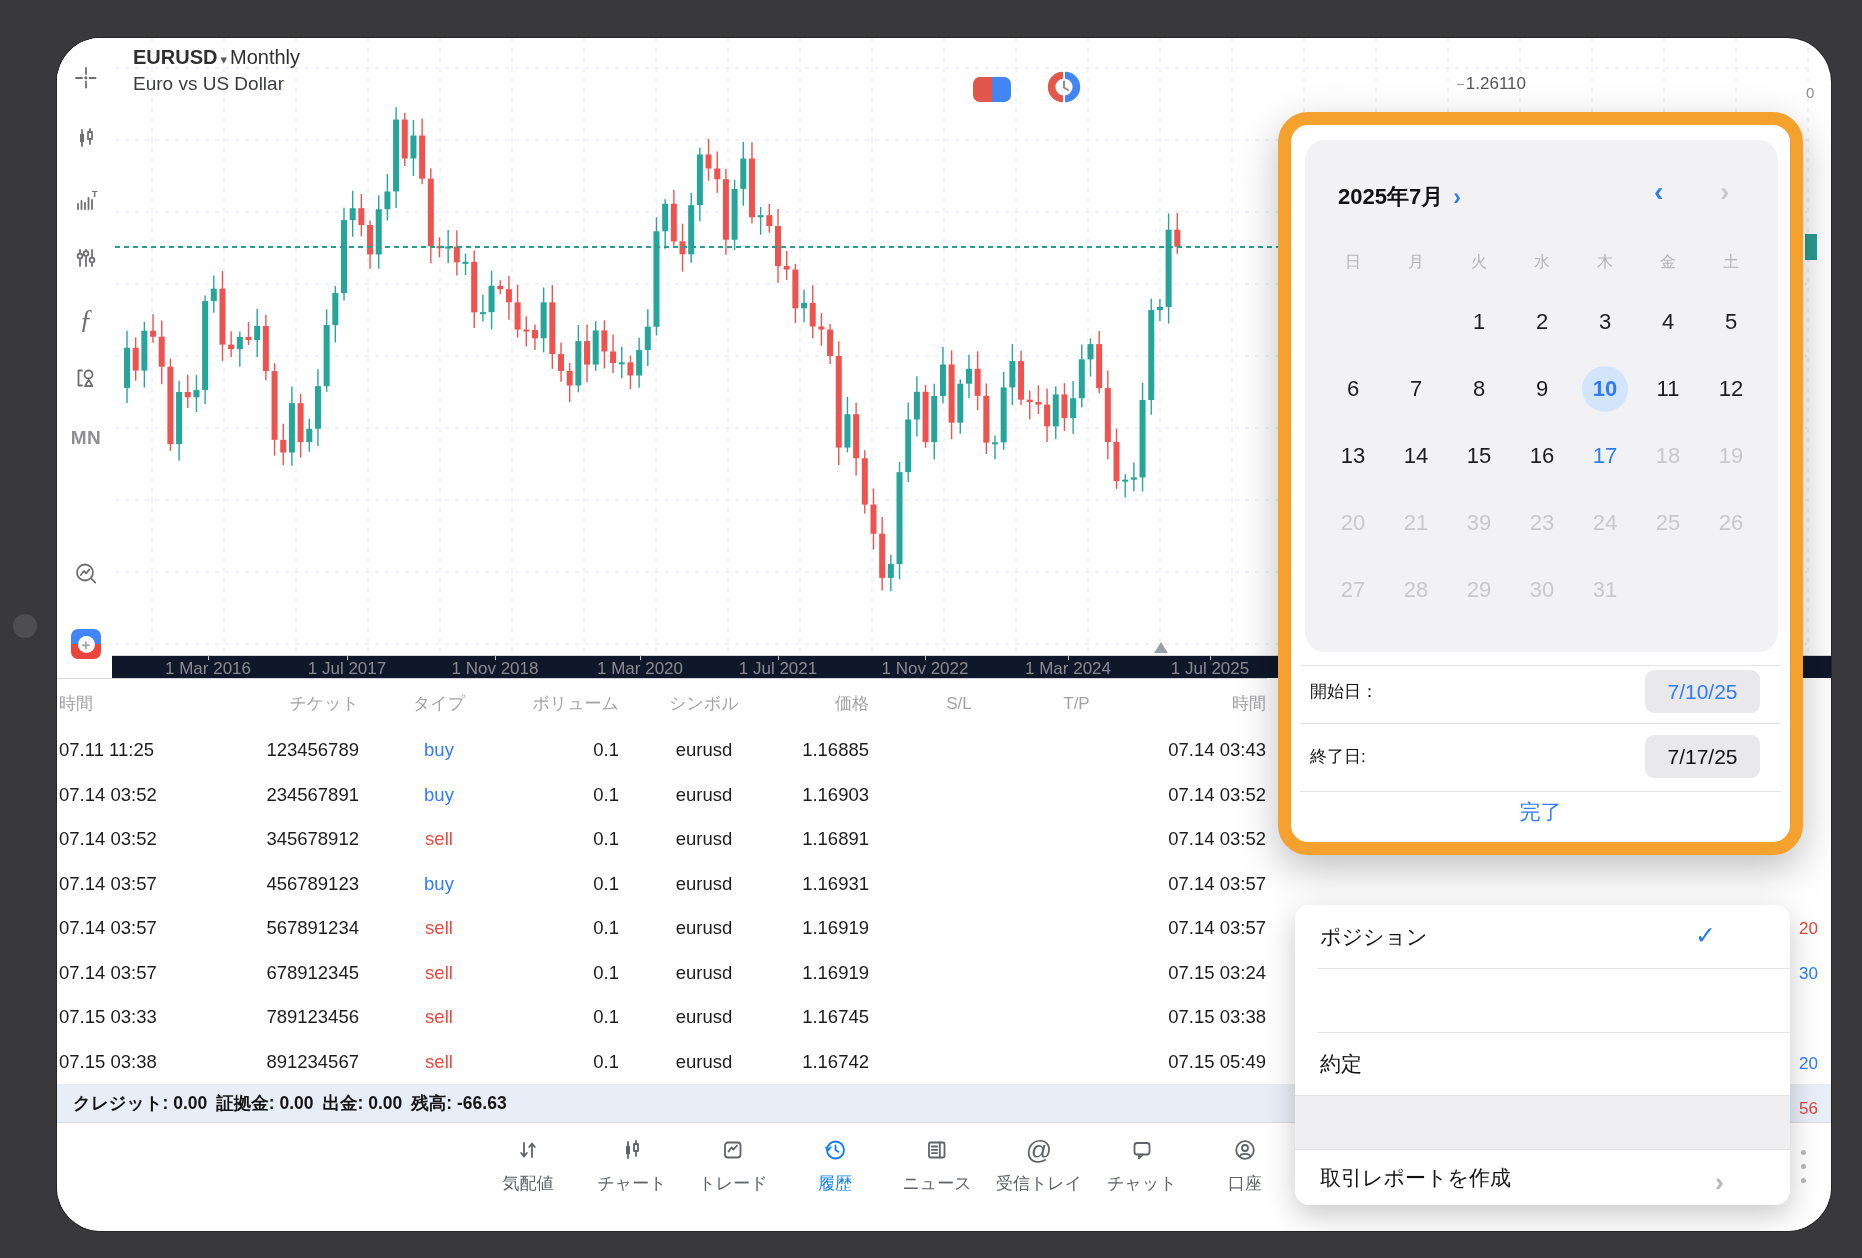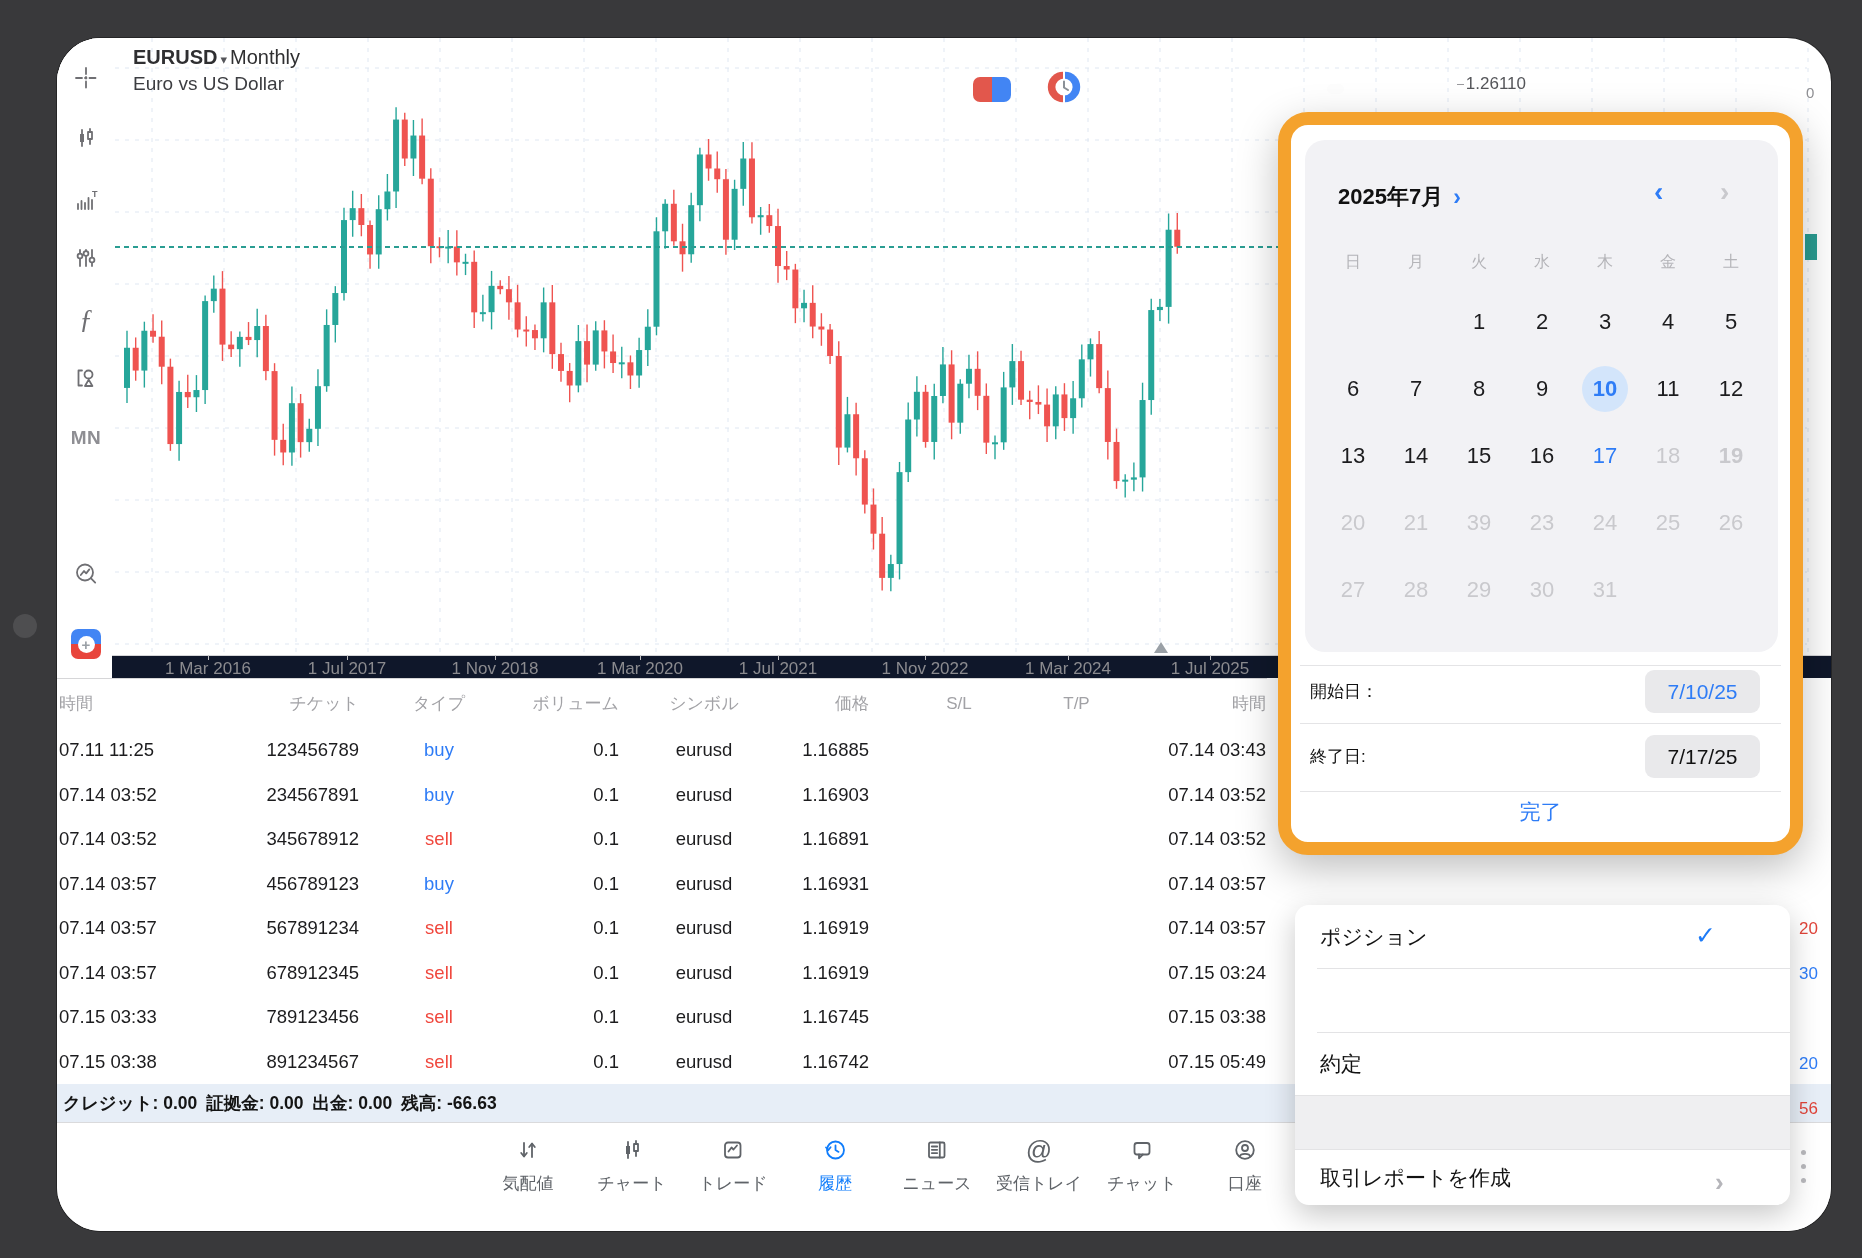--- a/index.html
+++ b/index.html
@@ -35,21 +35,21 @@
   .axis-tick{position:absolute;top:-1px;width:1px;height:5px;background:#c2c2c4;}
   .axis-triangle{position:absolute;left:1097px;top:604px;width:0;height:0;border-left:7px solid transparent;border-right:7px solid transparent;border-bottom:11px solid #9aa0a6;z-index:2;}
 
   
   .tbl-header,.trow{display:grid;grid-template-columns:172px 128px 160px 100px 170px 80px 180px 55px 162px;width:1210px;padding-left:2px;}
   .tbl-header{position:absolute;left:0;top:640px;height:50px;border-top:1px solid #d6d6d8;align-items:center;font-size:17px;color:#a2a2a6;z-index:1;}
   .rows{position:absolute;left:0;top:690px;width:1300px;z-index:1;}
   .trow{height:44.5px;align-items:center;font-size:18.5px;color:#1c1c1e;}
   .al{text-align:left;} .ar{text-align:right;} .ac{text-align:center;}
   .t-buy{color:#2e7cf6;} .t-sell{color:#f0483e;}
-  .summary{position:absolute;left:0;top:1046px;width:1774px;height:38px;background:#e7eef7;display:flex;align-items:center;padding-left:6px;font-size:17.5px;font-weight:bold;color:#141414;z-index:1;}
+  .summary{position:absolute;left:0;top:1046px;width:1774px;height:38px;background:#e7eef7;display:flex;align-items:center;padding-left:16px;font-size:17.5px;font-weight:bold;color:#141414;z-index:1;}
   .summary span{margin-right:9px;}
 
   
   .nav{position:absolute;left:0;top:1084px;width:1774px;height:109px;background:#fff;border-top:1px solid #dadadc;z-index:2;}
   .nav-item{position:absolute;top:10px;width:120px;margin-left:-60px;display:flex;flex-direction:column;align-items:center;gap:5px;color:#5f6368;}
   .nav-item .ic{width:34px;height:34px;display:flex;align-items:center;justify-content:center;}
   .nav-item .lbl{font-size:17px;}
   .nav-item.active{color:#0f7cfb;}
   .nav-item.active svg{stroke:#0f7cfb;}
   .nav-item svg{stroke:#5f6368;}
@@ -710,21 +710,21 @@
           <div class="day" style="left: 251px; top: 264px;">9</div>
           <div class="day start" style="left: 314px; top: 264px;">10</div>
           <div class="day" style="left: 377px; top: 264px;">11</div>
           <div class="day" style="left: 440px; top: 264px;">12</div>
           <div class="day" style="left: 62px; top: 331px;">13</div>
           <div class="day" style="left: 125px; top: 331px;">14</div>
           <div class="day" style="left: 188px; top: 331px;">15</div>
           <div class="day" style="left: 251px; top: 331px;">16</div>
           <div class="day today" style="left: 314px; top: 331px;">17</div>
           <div class="day dim" style="left: 377px; top: 331px;">18</div>
-          <div class="day dim" style="left: 440px; top: 331px; font-weight: bold;">19</div>
+          <div class="day dim" style="left: 440px; top: 331px;">19</div>
           <div class="day dim" style="left: 62px; top: 398px;">20</div>
           <div class="day dim" style="left: 125px; top: 398px;">21</div>
           <div class="day dim" style="left: 188px; top: 398px;">39</div>
           <div class="day dim" style="left: 251px; top: 398px;">23</div>
           <div class="day dim" style="left: 314px; top: 398px;">24</div>
           <div class="day dim" style="left: 377px; top: 398px;">25</div>
           <div class="day dim" style="left: 440px; top: 398px;">26</div>
           <div class="day dim" style="left: 62px; top: 465px;">27</div>
           <div class="day dim" style="left: 125px; top: 465px;">28</div>
           <div class="day dim" style="left: 188px; top: 465px;">29</div>

